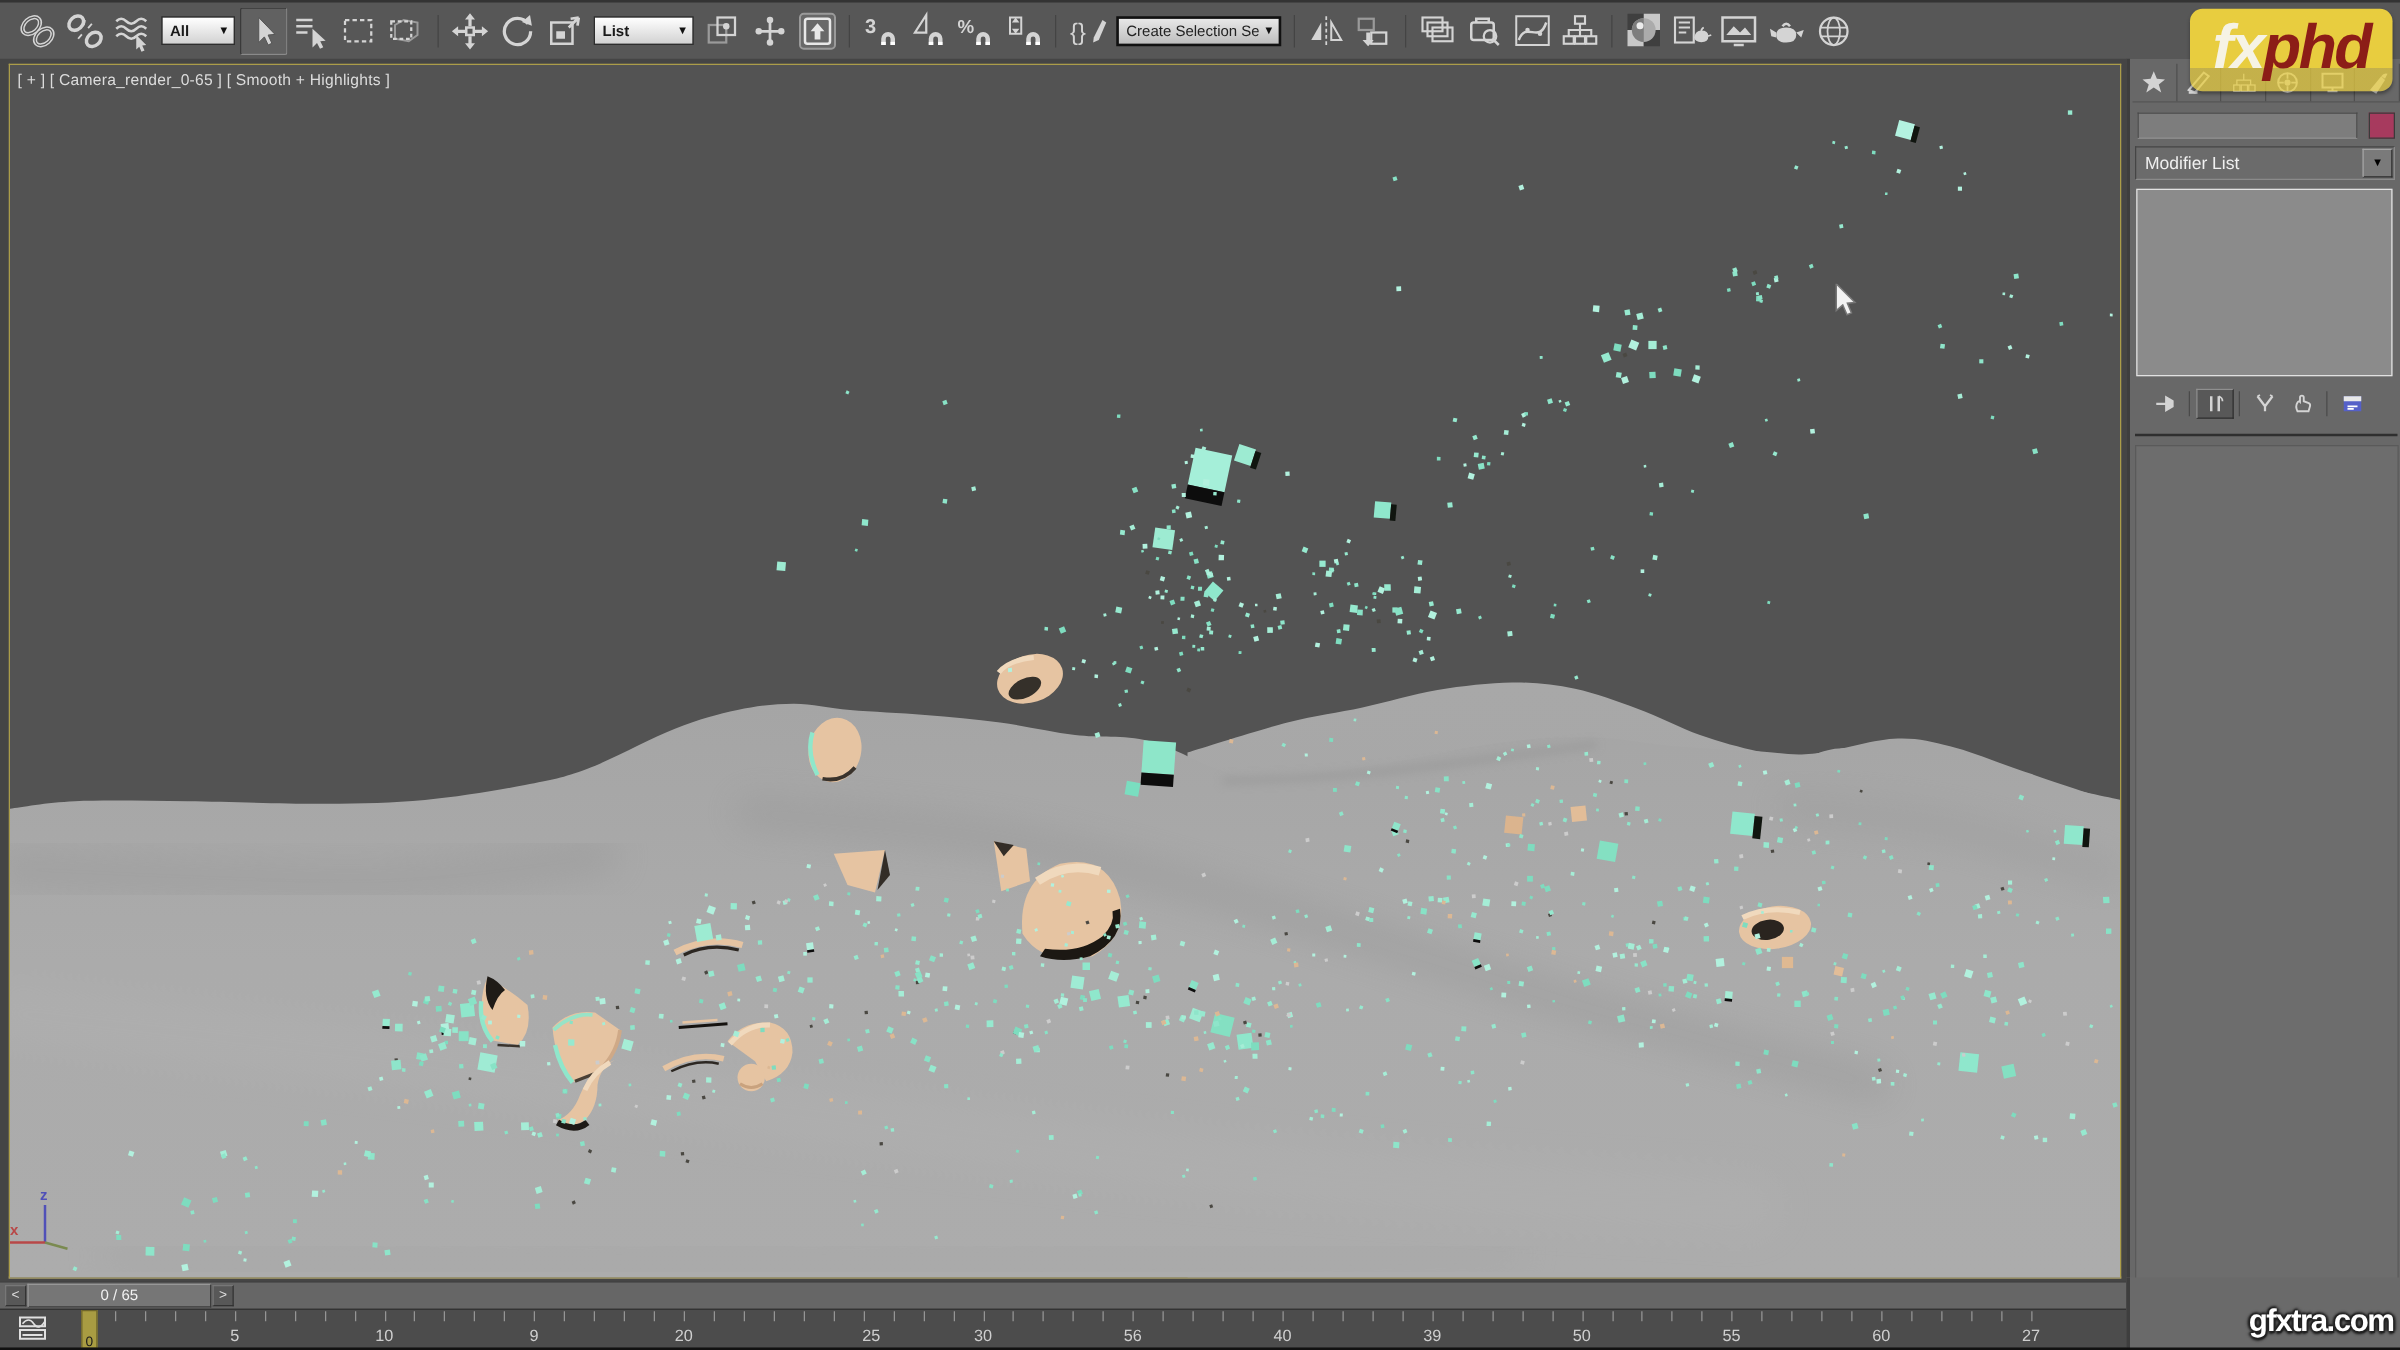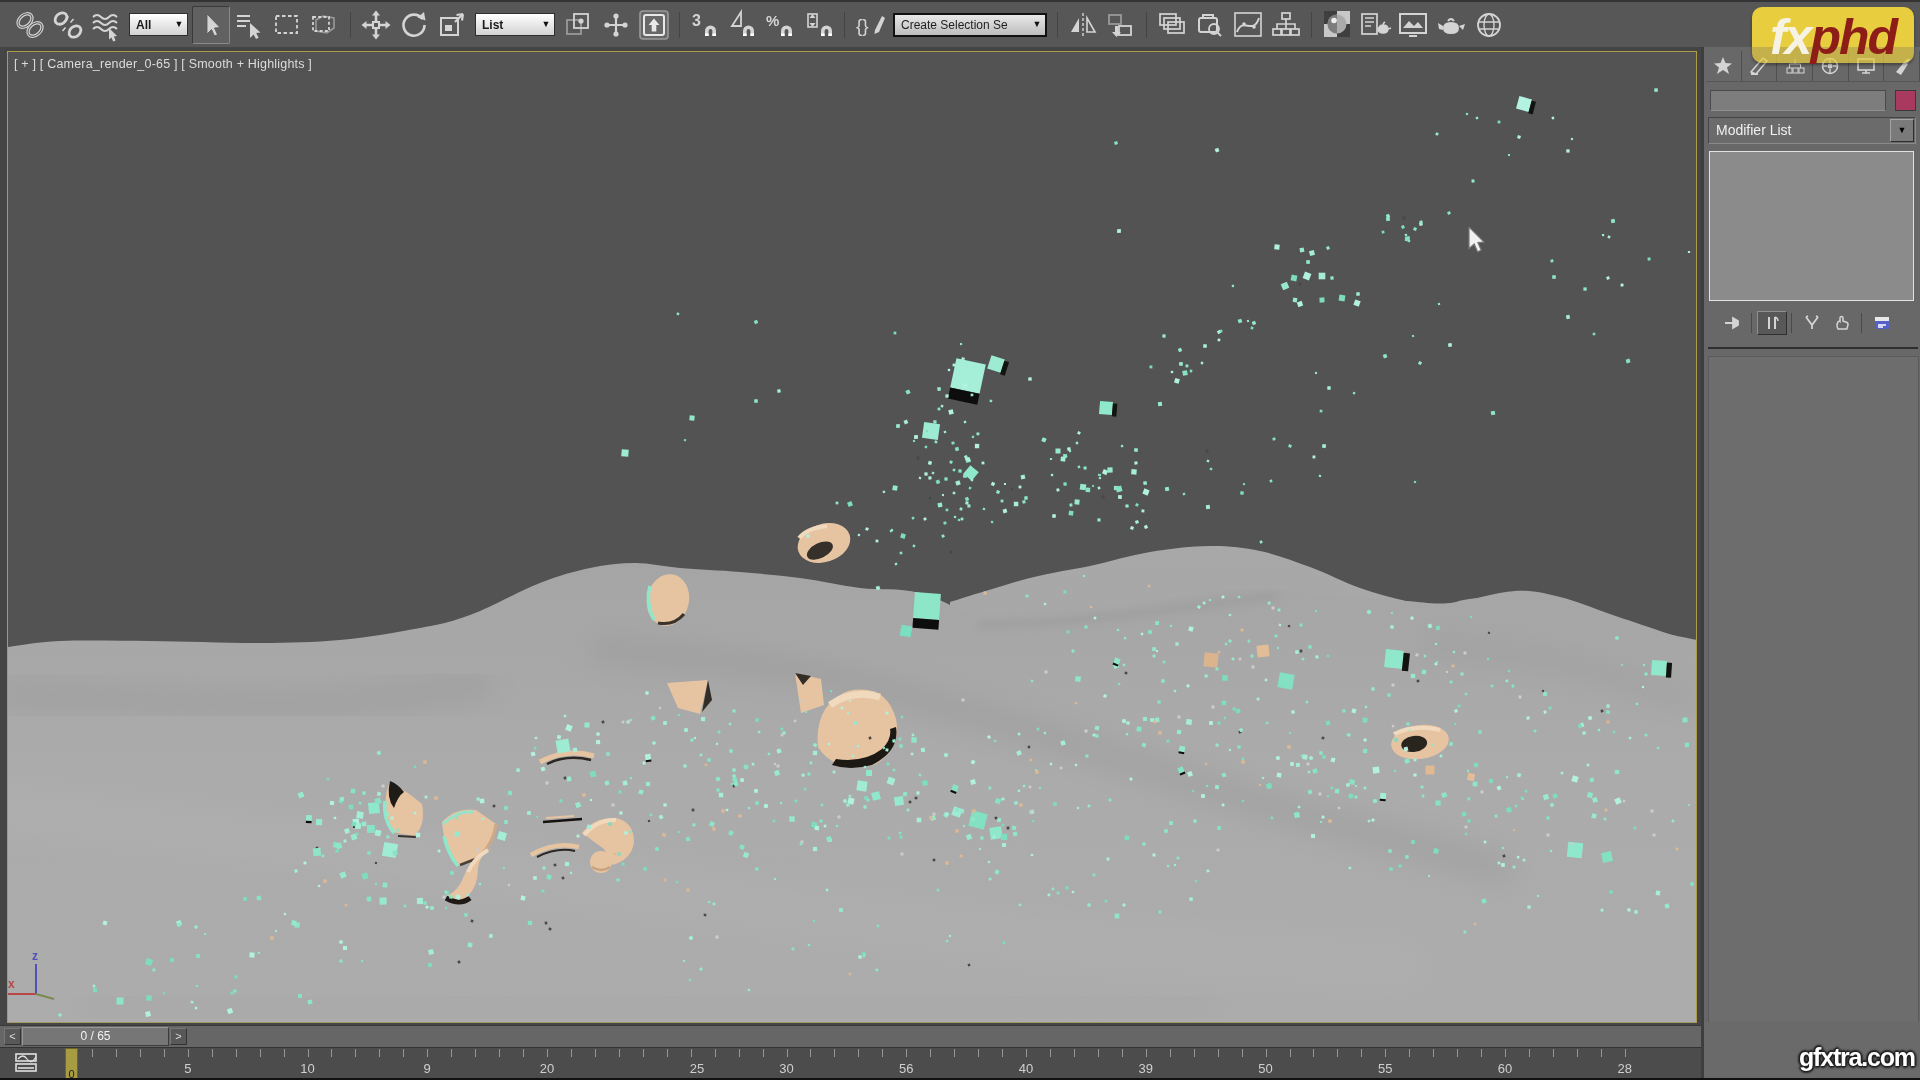--- a/index.html
+++ b/index.html
@@ -46,21 +46,21 @@
 #tsl-right { position:absolute; left:170px; top:2px; width:17px; height:17px; background:#585858; border:1px solid #777; border-right-color:#333; border-bottom-color:#333; color:#ddd; text-align:center; line-height:15px; font-size:11px; }
 #trackbar { position:absolute; left:0; top:1047px; width:1701px; height:31px; background:#4c4c4c; border-top:1px solid #333; }
 .tick { position:absolute; top:1px; width:1px; height:8px; background:#959595; }
 .tlab { position:absolute; top:13px; width:20px; text-align:center; color:#cfcfcf; font-size:13px; }
 #frame0 { position:absolute; left:65px; top:0; width:13px; height:31px; background:#a89c42; border:1px solid #6f662a; color:#1c1c1c; font-size:11px; text-align:center; line-height:50px; }
 #tbicon { position:absolute; left:14px; top:3px; }
 #botright { position:absolute; left:1701px; top:1022px; width:219px; height:58px; background:#6a6a6a; border-left:3px solid #3e3e3e; }
 #blackstrip { position:absolute; left:0; top:1078px; width:1920px; height:2px; background:#111; }
 
 
-#fxphd { position:absolute; left:1752px; top:7px; width:162px; height:56px; border-radius:10px; background:linear-gradient(to bottom, #e8cd3f 0 72%, rgba(232,205,63,0.72) 72% 100%); box-shadow:0 2px 3px rgba(0,0,0,0.35); text-align:center; font-style:italic; font-weight:bold; font-size:50px; line-height:60px; letter-spacing:-2px; }
+#fxphd { position:absolute; left:1752px; top:7px; width:162px; height:66px; border-radius:10px; background:linear-gradient(to bottom, #e8cd3f 0 72%, rgba(232,205,63,0.72) 72% 100%); box-shadow:0 2px 3px rgba(0,0,0,0.35); text-align:center; font-style:italic; font-weight:bold; font-size:50px; line-height:60px; letter-spacing:-2px; }
 #fxphd .fx { color:#f6f3e4; }
 #fxphd .phd { color:#8c1d17; }
 
 #gfxtra { position:absolute; left:1799px; top:1043px; color:#fff; font-size:25px; font-weight:bold; letter-spacing:-1.2px; text-shadow:-2px 0 2px #222, 2px 0 2px #222, 0 -2px 2px #222, 0 2px 2px #222, -1px -1px 1px #222, 1px 1px 1px #222; }
 
 #cursor { position:absolute; left:1468px; top:227px; }
 </style></head>
 <body>
 <div id="root">
   <div id="toolbar">
@@ -217,21 +217,21 @@
           </g>
         </svg>
       </div>
       <div class="tsep"></div>
       <div class="tbtn" style="width:38px">
         <svg width="34" height="34" viewBox="0 0 34 34">
           <text x="3" y="24" font-size="19" fill="#d4d4d4" font-family="Liberation Sans">{}</text>
           <path d="M22 22 L29 8 L32 10 L26 24 l-4.5 2 Z" fill="#d4d4d4"></path>
         </svg>
       </div>
-      <div class="combo cblack" style="width:154px">
+      <div class="combo cblack" style="width:132px">
         <span>Create Selection Se</span>
         <div class="cbtn">▼</div>
       </div>
       <div class="tsep"></div>
       <div class="tbtn" style="width:38px">
         <svg width="34" height="34" viewBox="0 0 34 34">
           <path d="M17 5 V29" stroke="#d4d4d4" stroke-width="1.4" stroke-dasharray="3 2"></path>
           <path d="M13 10 L5 24 H13 Z" fill="#d4d4d4"></path>
           <path d="M21 10 L29 24 H21 Z" fill="none" stroke="#d4d4d4" stroke-width="1.6"></path>
         </svg>
@@ -3749,21 +3749,21 @@
       <div class="tick" style="left:1433.1px"></div>
       <div class="tick" style="left:1457.1px"></div>
       <div class="tick" style="left:1481.0px"></div>
       <div class="tick" style="left:1505.0px"></div>
       <div class="tlab" style="left:1495.0px">60</div>
       <div class="tick" style="left:1529.0px"></div>
       <div class="tick" style="left:1552.9px"></div>
       <div class="tick" style="left:1576.8px"></div>
       <div class="tick" style="left:1600.8px"></div>
       <div class="tick" style="left:1624.8px"></div>
-      <div class="tlab" style="left:1614.8px">28</div>
+      <div class="tlab" style="left:1614.8px">27</div>
     <div id="frame0">0</div>
   </div>
   <div id="botright"></div>
   <div id="blackstrip"></div>
 
   <div id="fxphd"><span class="fx">fx</span><span class="phd">phd</span></div>
   <div id="gfxtra">gfxtra.com</div>
 
   <div id="cursor"><svg width="23" height="29" viewBox="0 0 23 29">
         <path d="M1 0 L1 21.5 L6.2 17 L9.6 24.8 L13.2 23.3 L9.9 15.6 L16 15 Z" fill="#f2f2f2" stroke="#777" stroke-width="1.2"></path>

